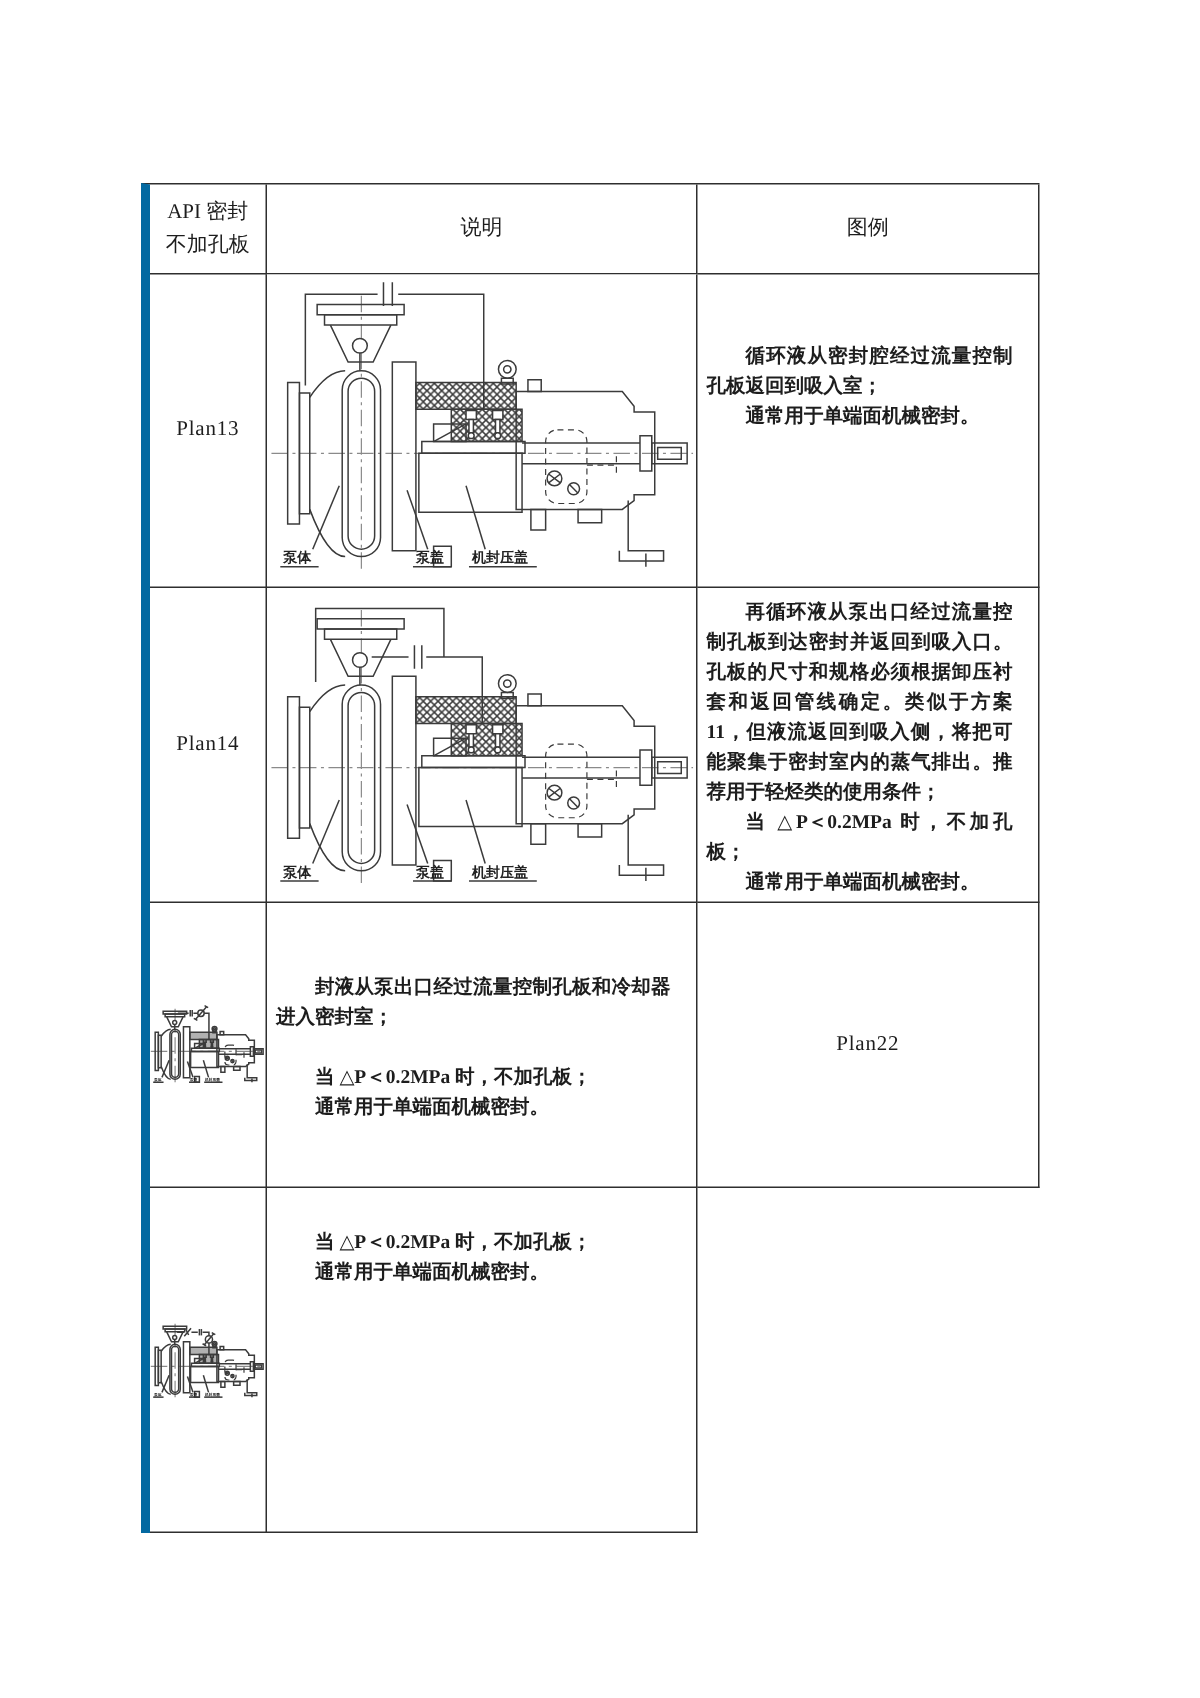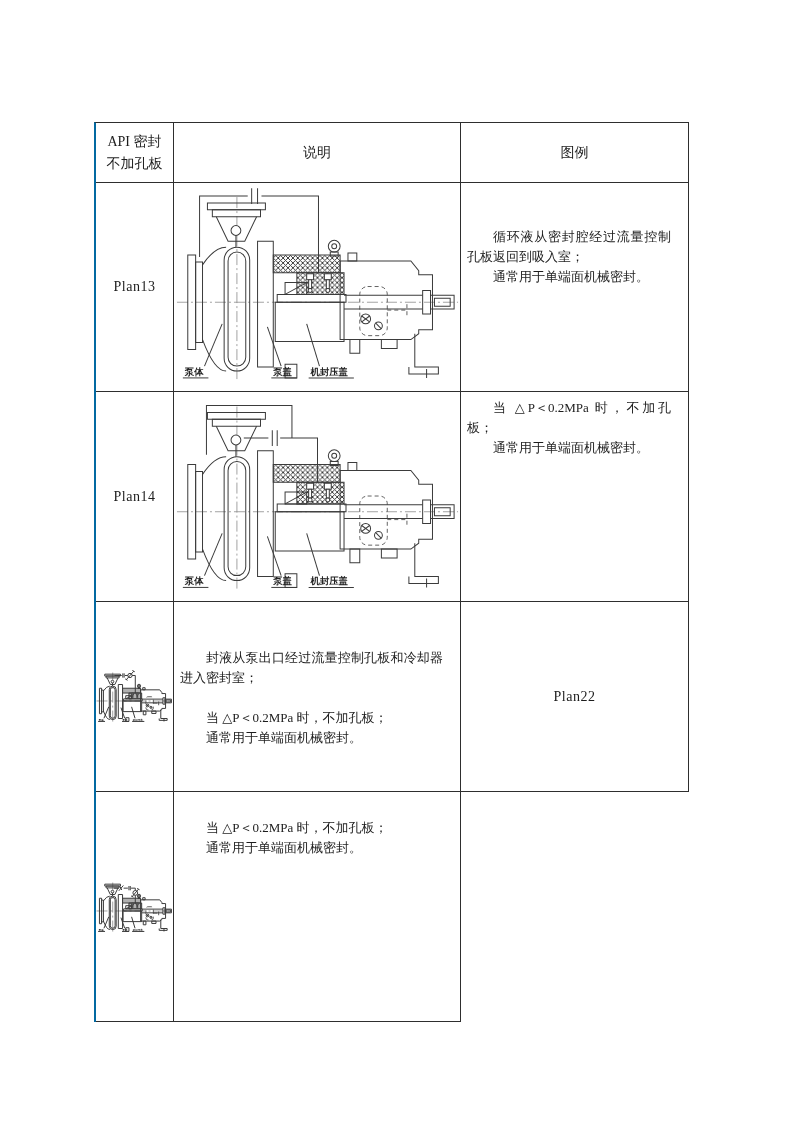--- a/index.html
+++ b/index.html
@@ -5,33 +5,33 @@
   html,body { margin:0; padding:0; }
   body {
     width:800px; height:1132px; background:#ffffff; position:relative;
     font-family:"Liberation Serif","DejaVu Serif",serif; color:#1d1d1d;
   }
   .api-table {
     position:absolute; left:94px; top:122px;
     display:grid;
     grid-template-columns:78px 287px 228px;
     grid-template-rows:60px 209px 210px 190px 230px;
-    border-top:1px solid #2e2e2e; border-left:2px solid #0369a1;
+    border-top:1px solid #2e2e2e; border-left:6px solid #0369a1;
   }
   .cell {
     border-right:1px solid #2e2e2e; border-bottom:1px solid #2e2e2e;
     box-sizing:border-box; overflow:hidden;
   }
   .hdr { display:flex; flex-direction:column; align-items:center; justify-content:center;
          font-size:14px; line-height:22px; text-align:center; }
   .plan-cell { display:flex; align-items:center; justify-content:center; font-size:14px; letter-spacing:0.5px;text-align:center; }
   .diagram-cell { display:flex; align-items:center; justify-content:center; background:#fff; }
   .diagram-cell svg { display:block; }
   .desc-cell { font-size:13px; line-height:20px; text-align:justify;
-               padding-left:6px; padding-right:17px; }
+               padding-left:6px; padding-right:17px;font-weight:bold; }
   .desc-cell p { margin:0; text-indent:2em; }
   .desc-cell p.nowrap { white-space:nowrap; }
   .desc-cell p.gap { margin-top:20px; }
   .pt44 { padding-top:44px; } .pt6 { padding-top:6px; }
   .pt46 { padding-top:46px; } .pt26 { padding-top:26px; }
 
   
   .pump-svg * { vector-effect:non-scaling-stroke; }
   .pump-svg path, .pump-svg rect, .pump-svg circle, .pump-svg line, .pump-svg polyline {
     fill:none; stroke:#3b3b3b; stroke-width:1;
@@ -166,20 +166,21 @@
         <path d="M32,62 V12 H119 V45"></path>
         <path d="M70,45 H95 M107,45 H145 V90"></path>
         <g>
           <line x1="99" y1="37" x2="99" y2="53"></line>
           <line x1="104" y1="37" x2="104" y2="53"></line>
         </g>
       </g>
     </svg>
   </div>
   <div class="cell desc-cell pt6">
+    <p>再循环液从泵出口经过流量控制孔板到达密封并返回到吸入口。孔板的尺寸和规格必须根据卸压衬套和返回管线确定。类似于方案11，但液流返回到吸入侧，将把可能聚集于密封室内的蒸气排出。推荐用于轻烃类的使用条件；</p>
     <p>当 △P＜0.2MPa 时，不加孔板；</p>
     <p>通常用于单端面机械密封。</p>
   </div>
 
   <div class="cell diagram-cell">
     <svg class="pump-svg" width="285" height="188" viewBox="0 0 290 210">
       <use href="#pump-base" xlink:href="#pump-base"></use>
       <g>
         <path d="M70,24 H97 M109,24 H120 M136,24 H148 V90"></path>
         <g>

